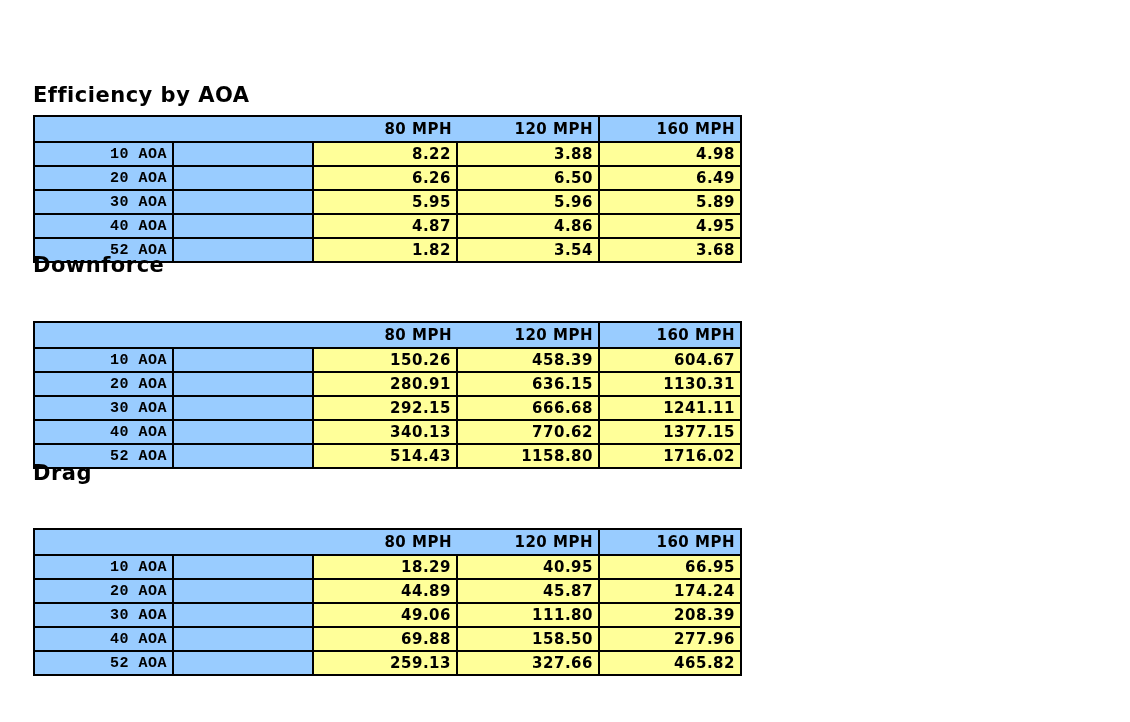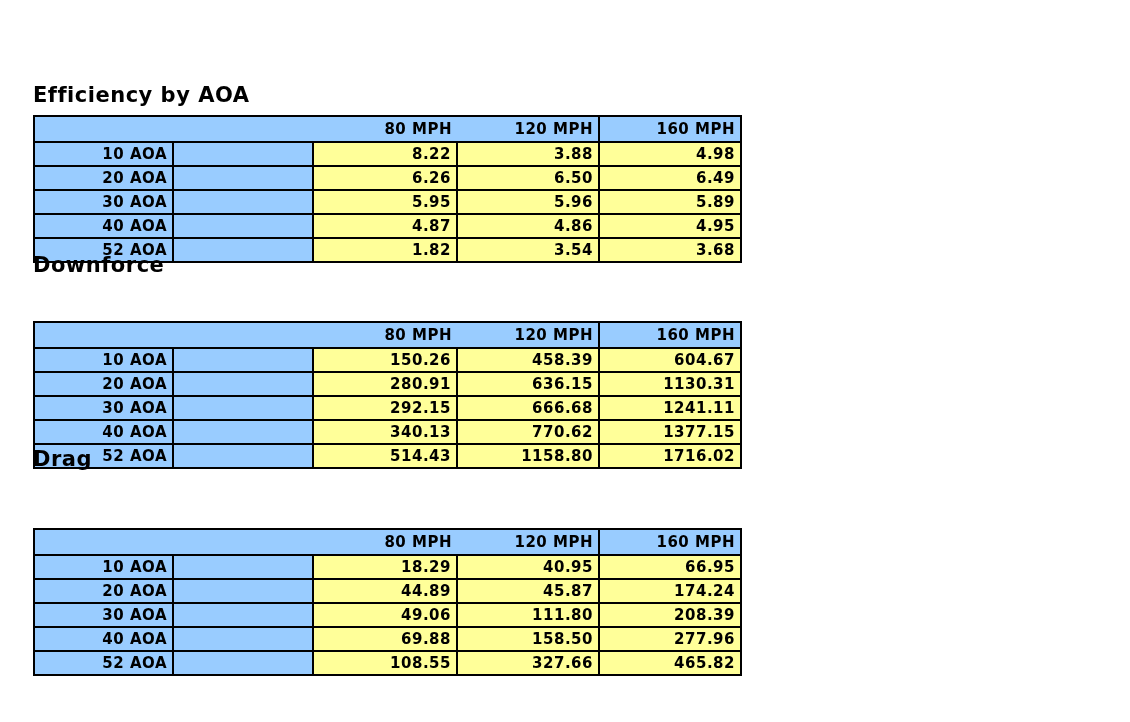--- a/index.html
+++ b/index.html
@@ -46,21 +46,21 @@
     letter-spacing: 0.5px;
   }
   tr.hdr td {
     background: var(--header_fill, #99CCFF);
     height: 24px;
     border-left-style: none;
     border-right-style: none;
   }
   tr.hdr td.sep { border-left-style: solid; }
   tr.data td { height: 22px; }
-  td.lbl, td.spacer { background: var(--header_fill, #99CCFF); }
+  td.lbl, td.spacer { background: var(--header_fill, #99CCFF); font-family: Liberation Mono, monospace; }
   td.lbl { padding-right: 6px; }
   td.val { background: var(--value_fill, #FFFF99); }
 </style>
 </head>
 <body>
 
 <h2 class="sheet-title abs" style="top:47px;margin-top:35px;">Efficiency by AOA</h2>
 
 <table class="sheet abs" style="top:79px;">
   <colgroup>
@@ -163,21 +163,21 @@
   <tr class="data">
     <td class="lbl">52 AOA</td>
     <td class="spacer"></td>
     <td class="val">514.43</td>
     <td class="val">1158.80</td>
     <td class="val">1716.02</td>
   </tr>
   </tbody>
 </table>
 
-<h2 class="sheet-title abs" style="top:446px;">Drag</h2>
+<h2 class="sheet-title abs" style="top:460px;">Drag</h2>
 
 <table class="sheet abs" style="top:492px;">
   <colgroup>
       <col class="c0">
       <col class="c1">
       <col class="c2">
       <col class="c3">
       <col class="c4">
     </colgroup>
   <tbody>
@@ -211,18 +211,18 @@
   <tr class="data">
     <td class="lbl">40 AOA</td>
     <td class="spacer"></td>
     <td class="val">69.88</td>
     <td class="val">158.50</td>
     <td class="val">277.96</td>
   </tr>
   <tr class="data">
     <td class="lbl">52 AOA</td>
     <td class="spacer"></td>
-    <td class="val">108.55</td>
+    <td class="val">259.13</td>
     <td class="val">327.66</td>
     <td class="val">465.82</td>
   </tr>
   </tbody>
 </table>
 
 </body></html>

